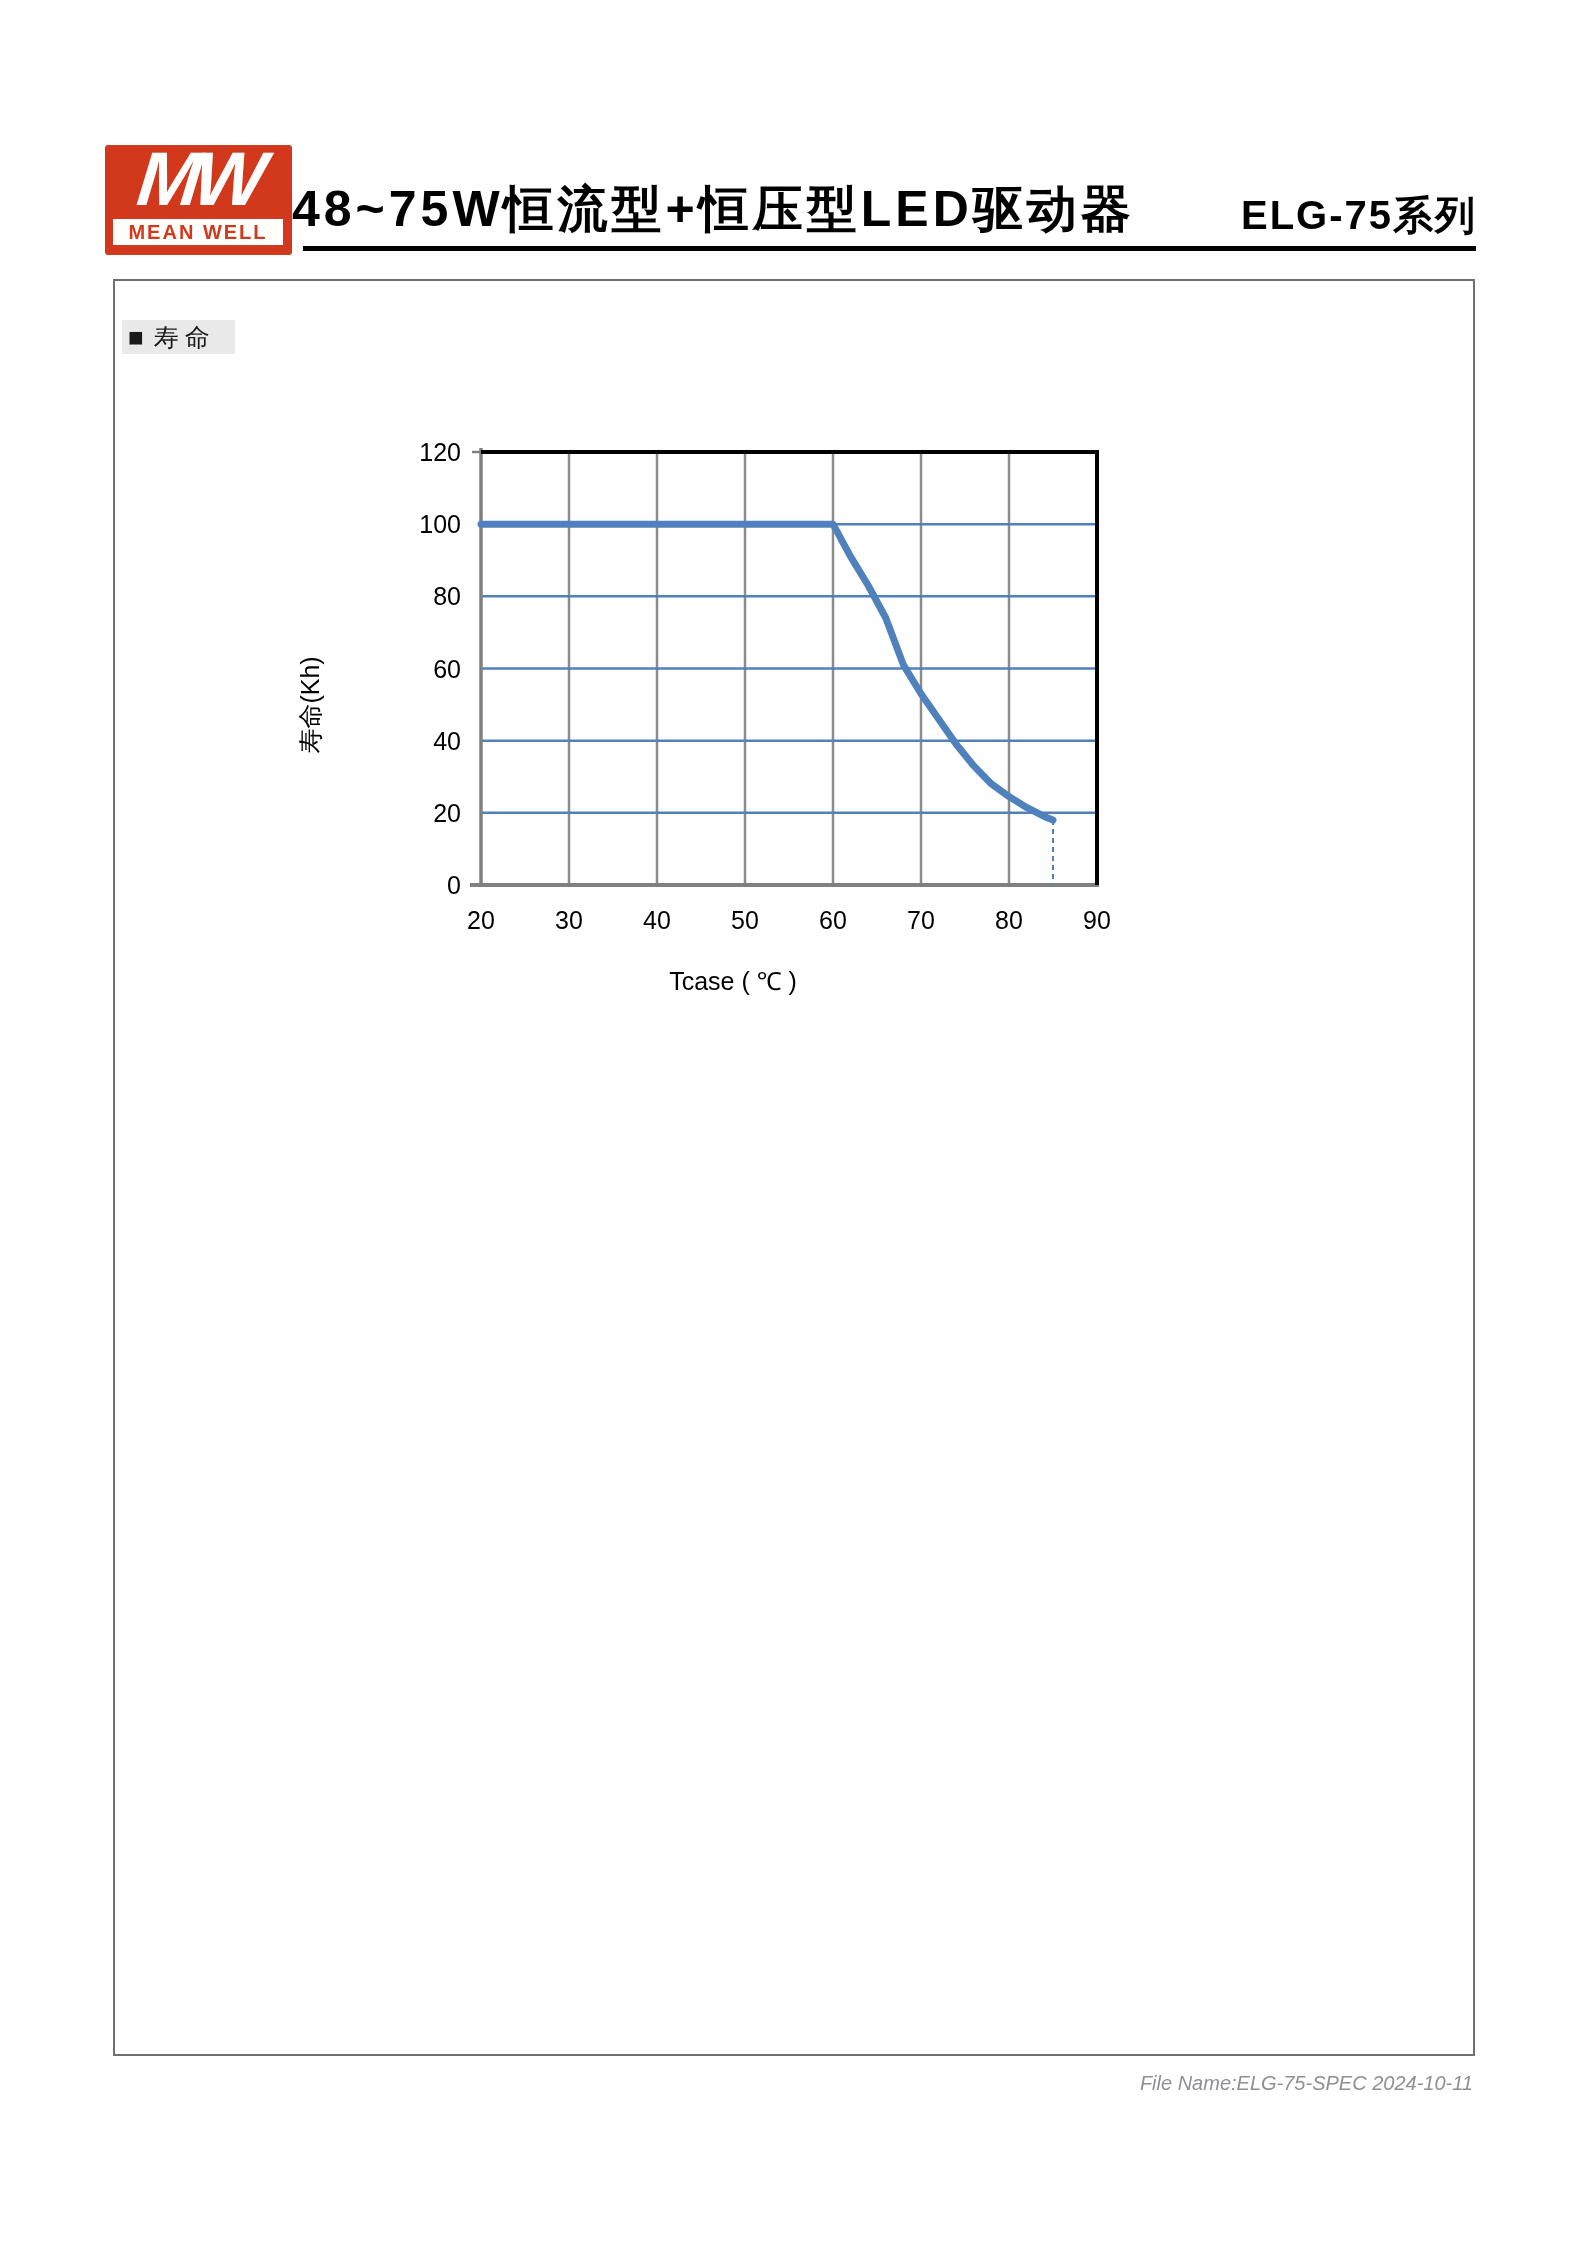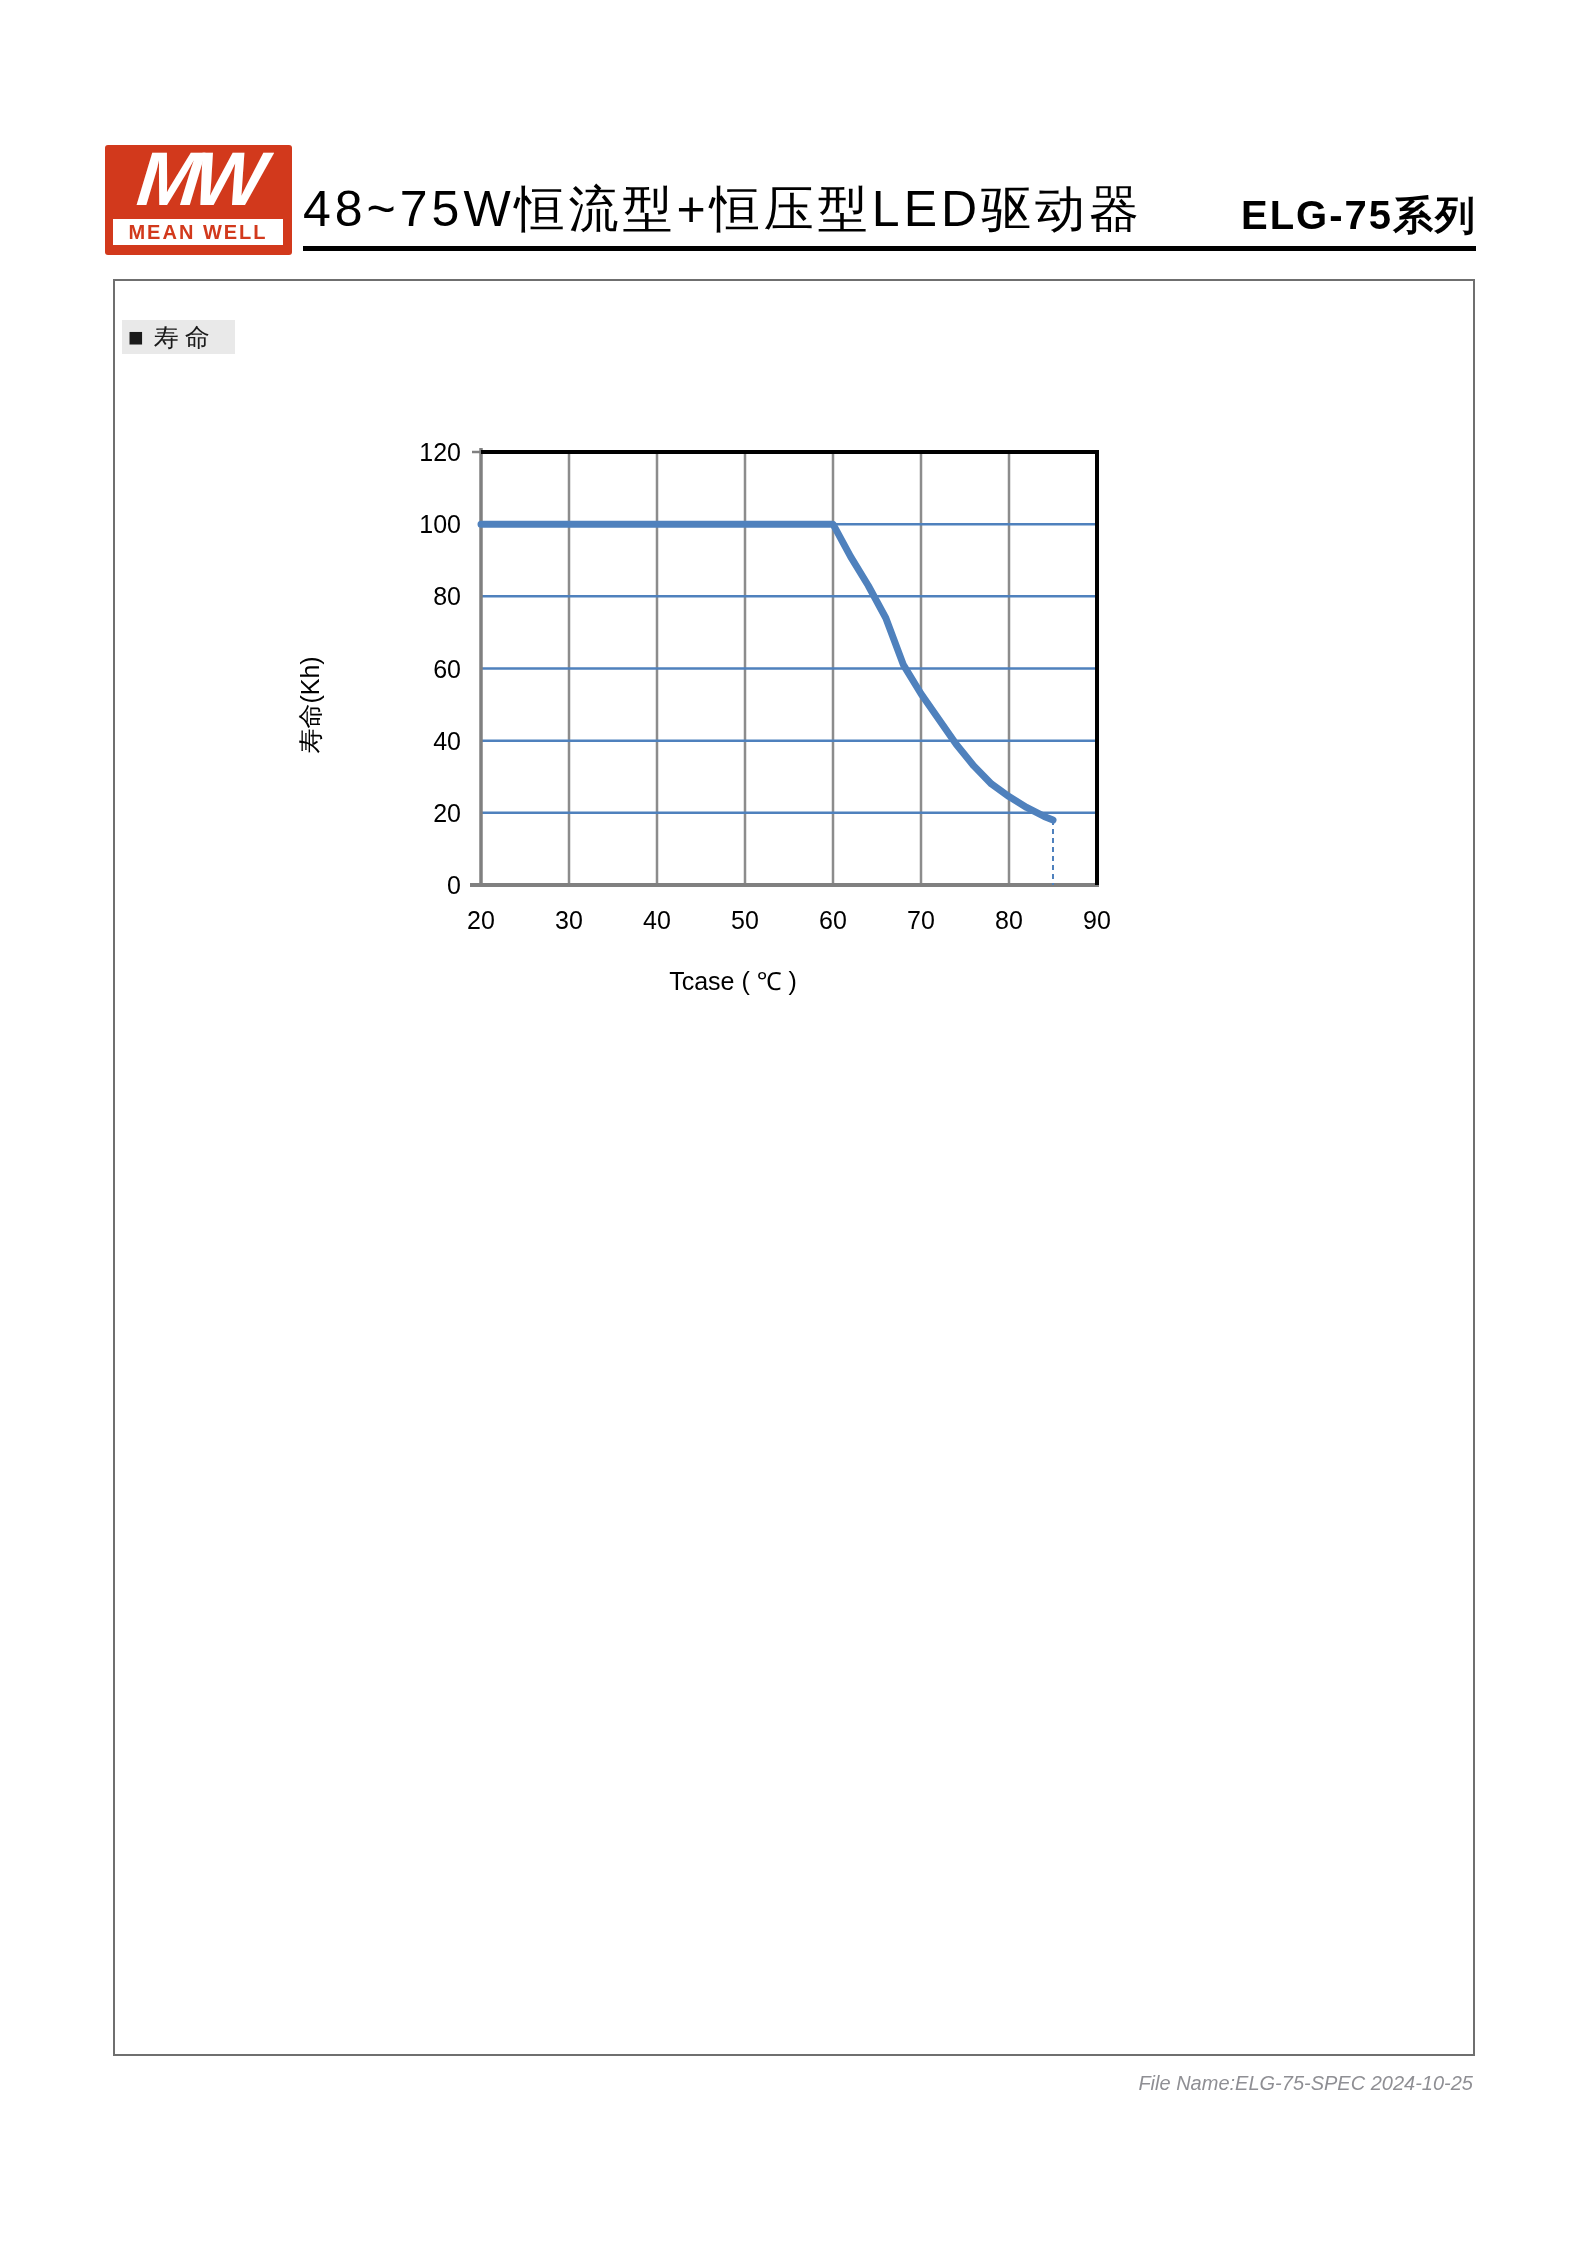--- a/index.html
+++ b/index.html
@@ -32,23 +32,23 @@
   .logo-brand{
     position:absolute;left:8px;right:9px;bottom:10px;height:26px;
     background:#ffffff;
     display:flex;align-items:center;justify-content:center;
     font-weight:bold;font-size:20px;letter-spacing:2px;
     color:#d2391c;
     white-space:nowrap;
     margin-top:12px;
   }
   .title{
-    position:absolute;left:303px;top:178px;margin:0;
+    position:absolute;left:292px;top:178px;margin:0;
     font-size:50px;line-height:62px;
-    font-weight:normal;
+    font-weight:bold;
     letter-spacing:4px;
     white-space:nowrap;
   }
   .series{
     position:absolute;top:190px;right:110px;
     font-size:40px;line-height:50px;
     font-weight:bold;letter-spacing:2px;
     white-space:nowrap;
   }
   .title-rule{
@@ -153,16 +153,16 @@
         <text x="179" y="245.5" text-anchor="end">60</text>
         <text x="179" y="173.33333333333331" text-anchor="end">80</text>
         <text x="179" y="101.16666666666669" text-anchor="end">100</text>
         <text x="179" y="29" text-anchor="end">120</text>
         <text x="37" y="273" text-anchor="middle" font-size="23" transform="rotate(-90 37 273)">寿命(Kh)</text>
         <text x="451" y="558" text-anchor="middle" font-size="25">Tcase ( ℃ )</text>
       </svg>
   </div>
 
   <div class="footer">
-    <span>File Name:ELG-75-SPEC  2024-10-25</span>
+    <span>File Name:ELG-75-SPEC  2024-10-11</span>
   </div>
 
 </div>
 
 </body></html>

